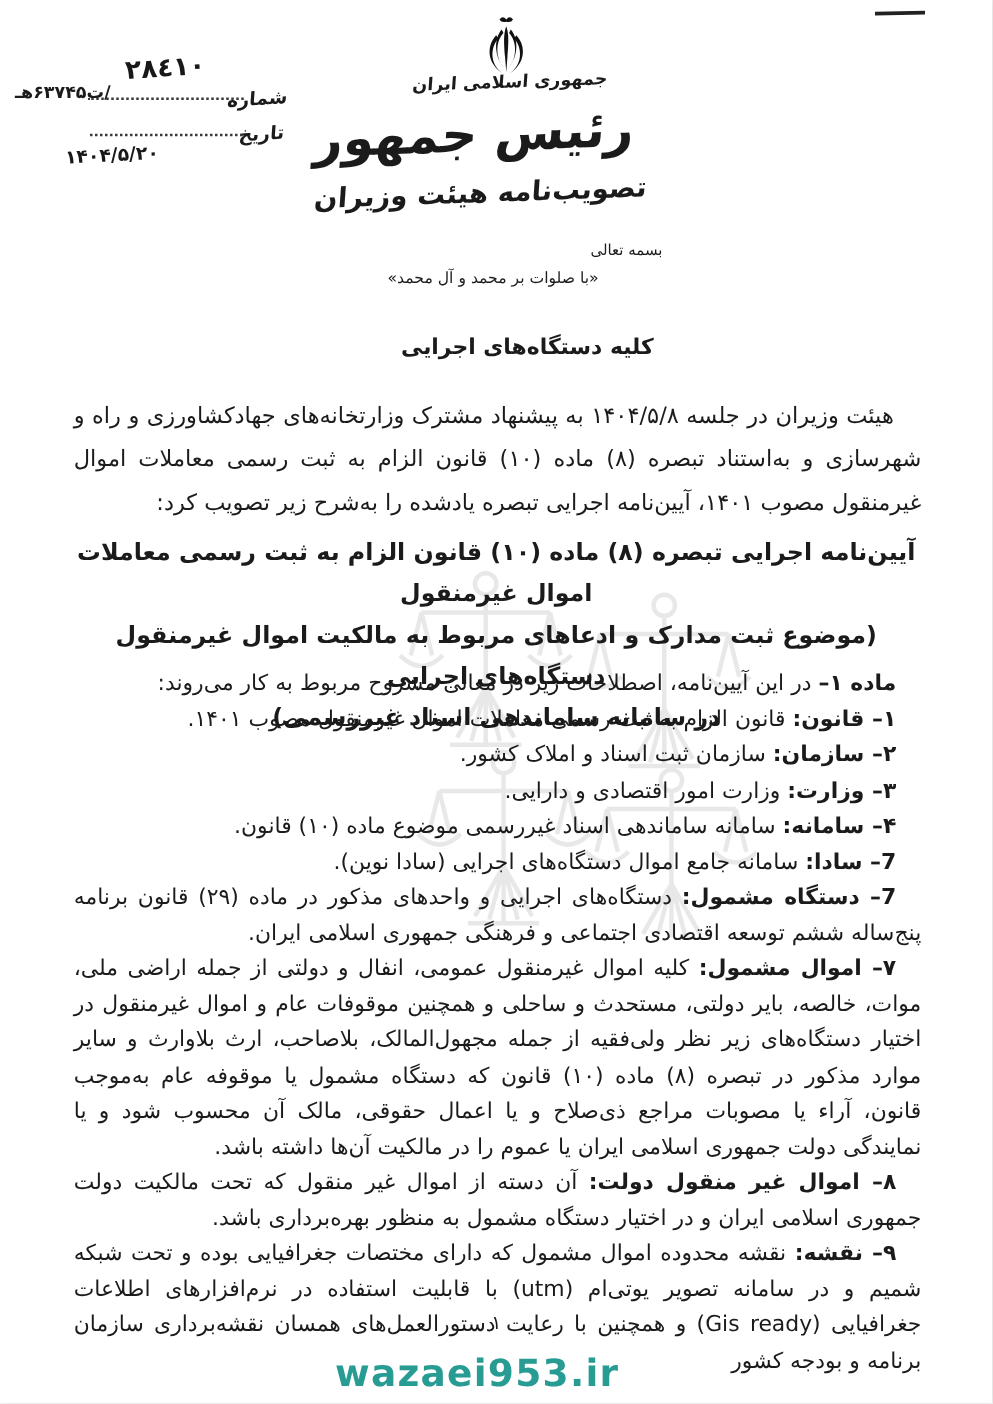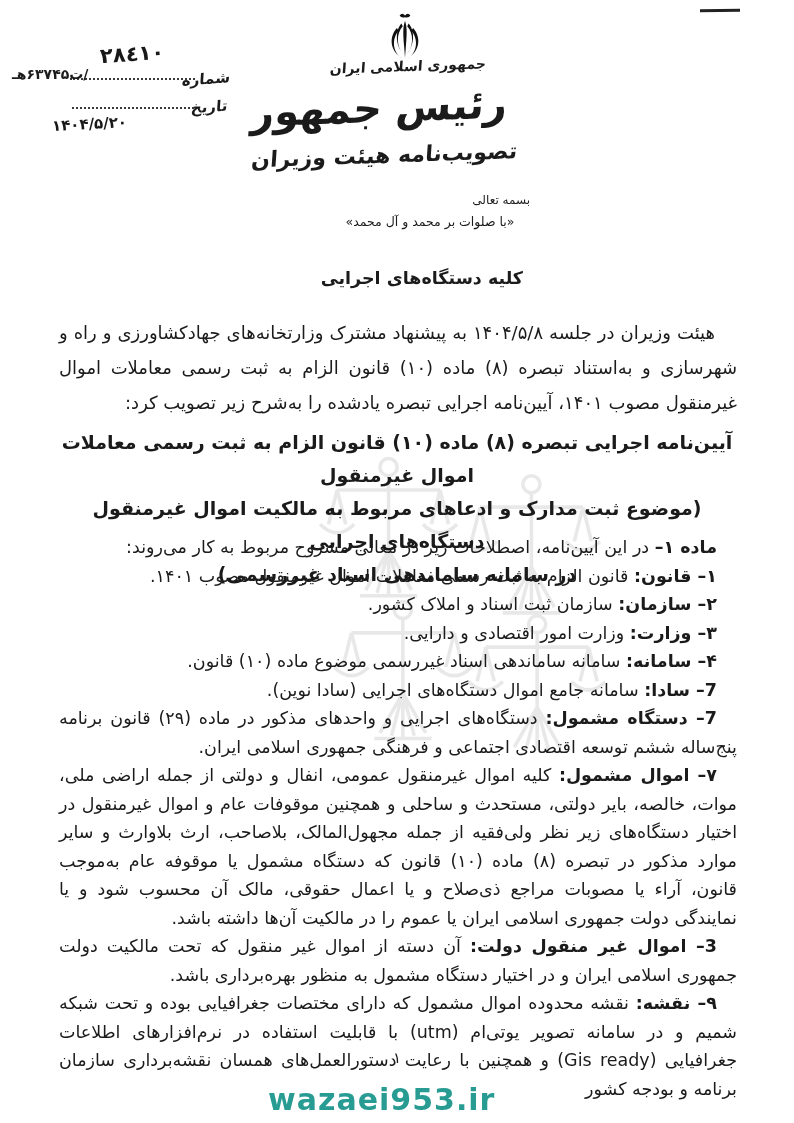--- a/index.html
+++ b/index.html
@@ -24,21 +24,21 @@
   .date-label{right:567px;top:98px;}
   .dots{border-bottom:2.5px dotted #3a3a3a;height:11px;}
   .dots-number{left:70px;top:67px;width:125px;}
   .dots-date{left:72px;top:96px;width:122px;}
   .num-suffix{left:12px;top:66px;font-size:14px;font-weight:bold;white-space:nowrap;}
   .hand{font-weight:bold;color:#181818;white-space:nowrap;}
   .hand-number{left:100px;top:42px;font-size:21px;letter-spacing:7px;transform:rotate(-4deg);}
   .hand-date{left:52px;top:115px;font-size:15px;letter-spacing:2px;transform:rotate(-3deg);}
   
   .besmeh{left:330px;top:193px;width:200px;text-align:right;font-size:12px;}
-  .salawat{left:310px;top:214px;width:240px;text-align:center;font-size:12.5px;}
+  .salawat{left:310px;top:214px;width:240px;text-align:left;font-size:12.5px;}
   
   .addressee{left:223px;top:268px;width:300px;font-size:17.5px;font-weight:bold;}
   
   .preamble{right:57px;top:315px;width:678px;font-size:18px;line-height:35px;
             text-align:justify;text-indent:22px;}
   .reg-title{left:60px;top:426px;width:674px;text-align:center;font-weight:bold;
              font-size:19px;line-height:33px;}
   .article{right:57px;top:533px;width:678px;font-size:17.5px;line-height:28.5px;text-align:justify;}
   .article p{margin:0;text-indent:20px;}
   .article b{font-weight:bold;margin-top:25px;}
@@ -122,20 +122,20 @@
 
   <div class="abs article">
     <p><b>ماده ۱–</b> <span>در این آیین‌نامه، اصطلاحات زیر در معانی مشروح مربوط به کار می‌روند:</span></p>
     <p><b>۱– قانون:</b> <span>قانون الزام به ثبت رسمی معاملات اموال غیرمنقول مصوب ۱۴۰۱.</span></p>
     <p><b>۲– سازمان:</b> <span>سازمان ثبت اسناد و املاک کشور.</span></p>
     <p><b>۳– وزارت:</b> <span>وزارت امور اقتصادی و دارایی.</span></p>
     <p><b>۴– سامانه:</b> <span>سامانه ساماندهی اسناد غیررسمی موضوع ماده (۱۰) قانون.</span></p>
     <p><b>7– سادا:</b> <span>سامانه جامع اموال دستگاه‌های اجرایی (سادا نوین).</span></p>
     <p><b>7– دستگاه مشمول:</b> <span>دستگاه‌های اجرایی و واحدهای مذکور در ماده (۲۹) قانون برنامه پنج‌ساله ششم توسعه اقتصادی اجتماعی و فرهنگی جمهوری اسلامی ایران.</span></p>
     <p><b>۷– اموال مشمول:</b> <span>کلیه اموال غیرمنقول عمومی، انفال و دولتی از جمله اراضی ملی، موات، خالصه، بایر دولتی، مستحدث و ساحلی و همچنین موقوفات عام و اموال غیرمنقول در اختیار دستگاه‌های زیر نظر ولی‌فقیه از جمله مجهول‌المالک، بلاصاحب، ارث بلاوارث و سایر موارد مذکور در تبصره (۸) ماده (۱۰) قانون که دستگاه مشمول یا موقوفه عام به‌موجب قانون، آراء یا مصوبات مراجع ذی‌صلاح و یا اعمال حقوقی، مالک آن محسوب شود و یا نمایندگی دولت جمهوری اسلامی ایران یا عموم را در مالکیت آن‌ها داشته باشد.</span></p>
-    <p><b>3– اموال غیر منقول دولت:</b> <span>آن دسته از اموال غیر منقول که تحت مالکیت دولت جمهوری اسلامی ایران و در اختیار دستگاه مشمول به منظور بهره‌برداری باشد.</span></p>
+    <p><b>۸– اموال غیر منقول دولت:</b> <span>آن دسته از اموال غیر منقول که تحت مالکیت دولت جمهوری اسلامی ایران و در اختیار دستگاه مشمول به منظور بهره‌برداری باشد.</span></p>
     <p><b>۹– نقشه:</b> <span>نقشه محدوده اموال مشمول که دارای مختصات جغرافیایی بوده و تحت شبکه شمیم و در سامانه تصویر یوتی‌ام (utm) با قابلیت استفاده در نرم‌افزارهای اطلاعات جغرافیایی (Gis ready) و همچنین با رعایت دستورالعمل‌های همسان نقشه‌برداری سازمان برنامه و بودجه کشور</span></p>
   </div>
 
   <div class="abs page-num">۱</div>
   <div class="abs wm-teal">wazaei953.ir</div>
 
 </div>
 
 </body></html>

